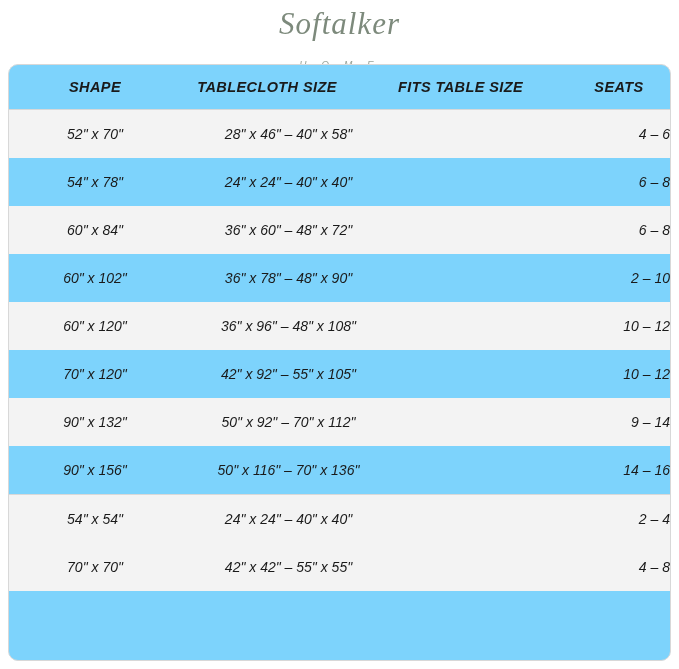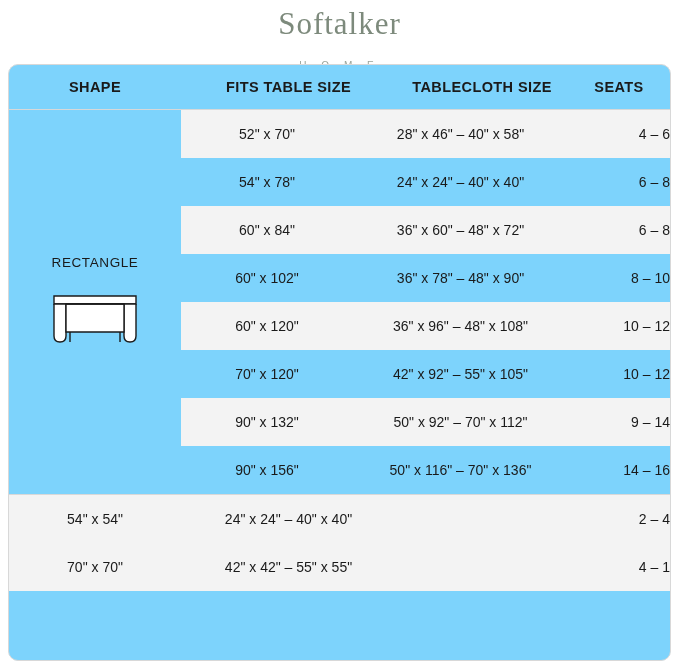--- a/index.html
+++ b/index.html
@@ -12,20 +12,21 @@
     height: 669px;
     font-family: "Liberation Sans", sans-serif;
     color: #1a1a1a;
     overflow: hidden;
   }
   .page {
     position: relative;
     width: 679px;
     height: 534px;
     box-sizing: border-box;
+    font-style: italic;
   }
 
   
   .brand {
     text-align: center;
     padding-top: 8px;
   }
   .brand-name {
     font-family: "Liberation Serif", serif;
     font-size: 31px;
@@ -149,46 +150,27 @@
 
   <div class="brand">
     <div class="brand-name">Softalker</div>
     <div class="brand-sub">H O M E</div>
   </div>
 
   <div class="card">
 
     <div class="head-row">
       <div class="cell h-shape">SHAPE</div>
+      <div class="cell h-size">TABLECLOTH SIZE</div>
       <div class="cell h-fits">FITS TABLE SIZE</div>
-      <div class="cell h-size">TABLECLOTH SIZE</div>
       <div class="cell h-seats">SEATS</div>
     </div>
     <div class="divider"></div>
 
     <div class="section section-rectangle">
-      <div class="shape-col">
-        <div class="shape-label">RECTANGLE</div>
-        <div class="icon-wrap">
-          <svg width="110" height="72" viewBox="0 0 110 72" fill="none" stroke="#1a1a1a" stroke-width="1.4">
-
-            <path d="M14 18 L96 18 L96 26 L14 26 Z" fill="#fff"></path>
-
-            <path d="M14 26 L14 58 Q14 64 20 64 Q26 64 26 58 L26 26" fill="#fff"></path>
-            <path d="M84 26 L84 58 Q84 64 90 64 Q96 64 96 58 L96 26" fill="#fff"></path>
-
-            <path d="M26 26 L84 26 L84 54 L26 54 Z" fill="#fff"></path>
-
-            <line x1="30" y1="54" x2="30" y2="64"></line>
-            <line x1="80" y1="54" x2="80" y2="64"></line>
-
-            <line x1="14" y1="26" x2="96" y2="26"></line>
-          </svg>
-        </div>
-      </div>
       <div class="rows-col">
 
         <div class="row alt">
           <div class="c-size">52" x 70"</div>
           <div class="c-fits">28" x 46" – 40" x 58"</div>
           <div class="c-seats">4 – 6</div>
         </div>
 
         <div class="row">
           <div class="c-size">54" x 78"</div>
@@ -198,21 +180,21 @@
 
         <div class="row alt">
           <div class="c-size">60" x 84"</div>
           <div class="c-fits">36" x 60" – 48" x 72"</div>
           <div class="c-seats">6 – 8</div>
         </div>
 
         <div class="row">
           <div class="c-size">60" x 102"</div>
           <div class="c-fits">36" x 78" – 48" x 90"</div>
-          <div class="c-seats">8 – 10</div>
+          <div class="c-seats">2 – 10</div>
         </div>
 
         <div class="row alt">
           <div class="c-size">60" x 120"</div>
           <div class="c-fits">36" x 96" – 48" x 108"</div>
           <div class="c-seats">10 – 12</div>
         </div>
 
         <div class="row">
           <div class="c-size">70" x 120"</div>
@@ -242,21 +224,21 @@
 
         <div class="row alt">
           <div class="c-size">54" x 54"</div>
           <div class="c-fits">24" x 24" – 40" x 40"</div>
           <div class="c-seats">2 – 4</div>
         </div>
 
         <div class="row alt">
           <div class="c-size">70" x 70"</div>
           <div class="c-fits">42" x 42" – 55" x 55"</div>
-          <div class="c-seats">4 – 1</div>
+          <div class="c-seats">4 – 8</div>
         </div>
 
       </div>
     </div>
 
 
   </div>
 </div>
 
 </body></html>

